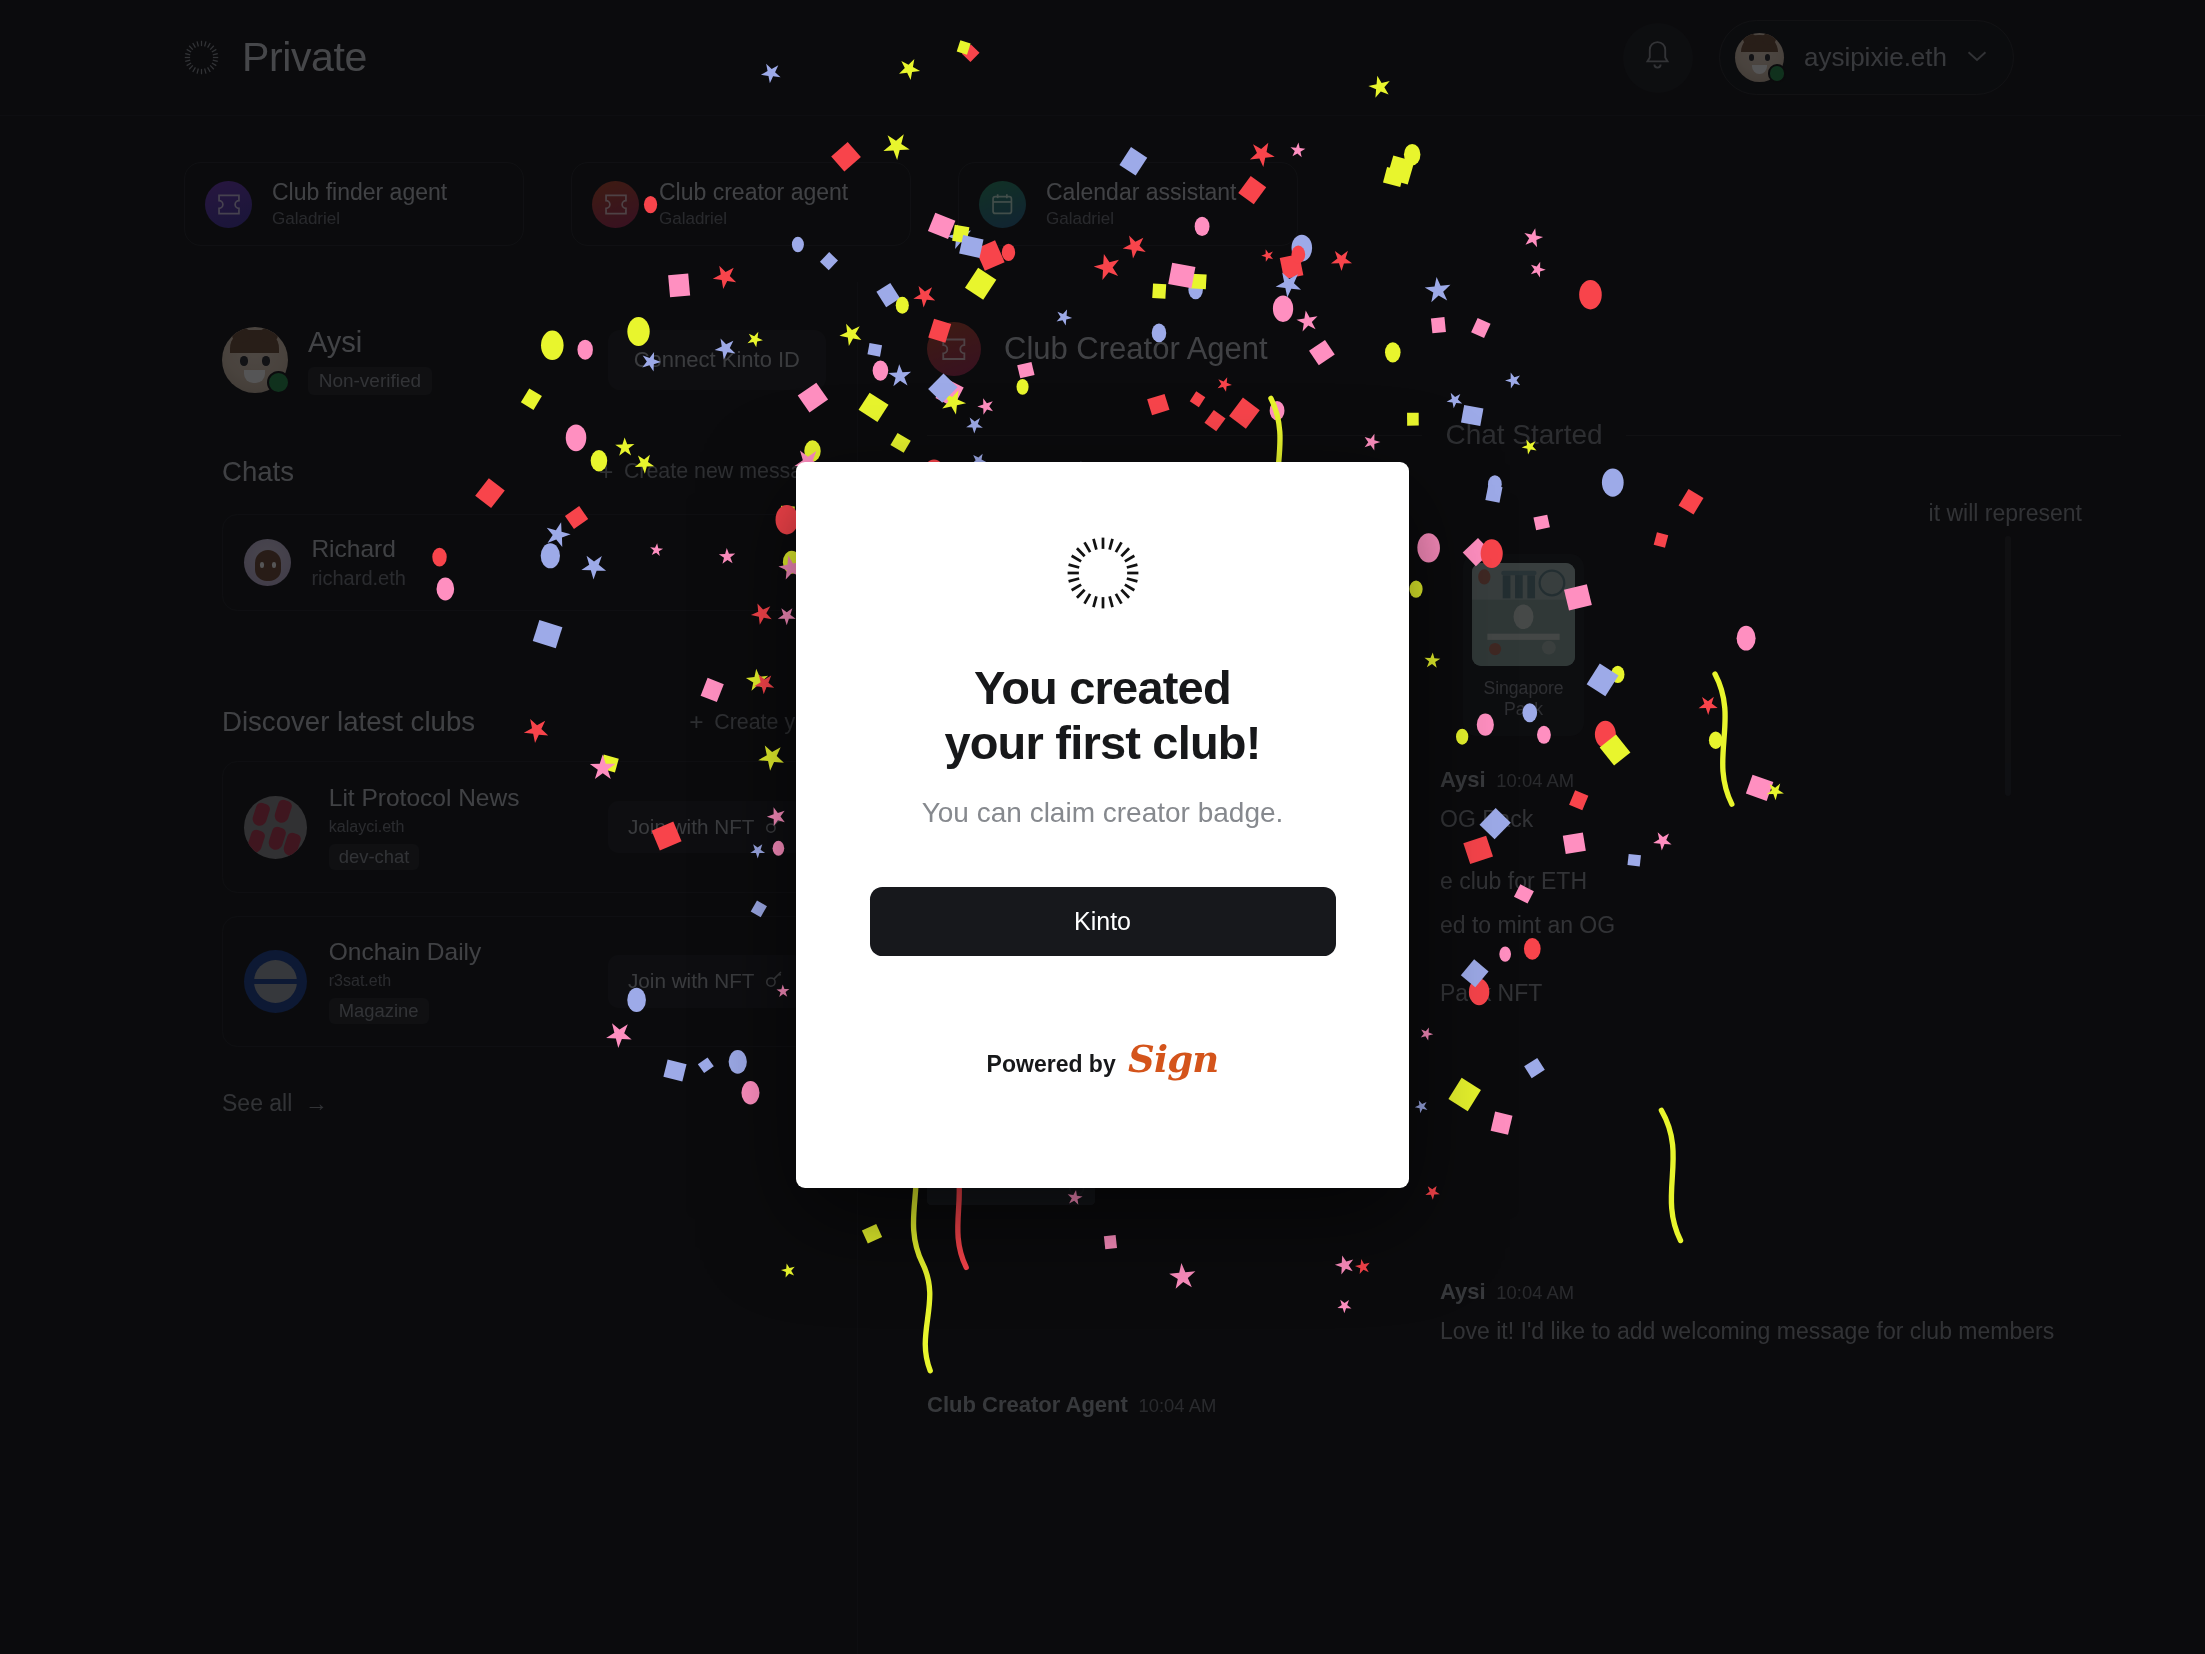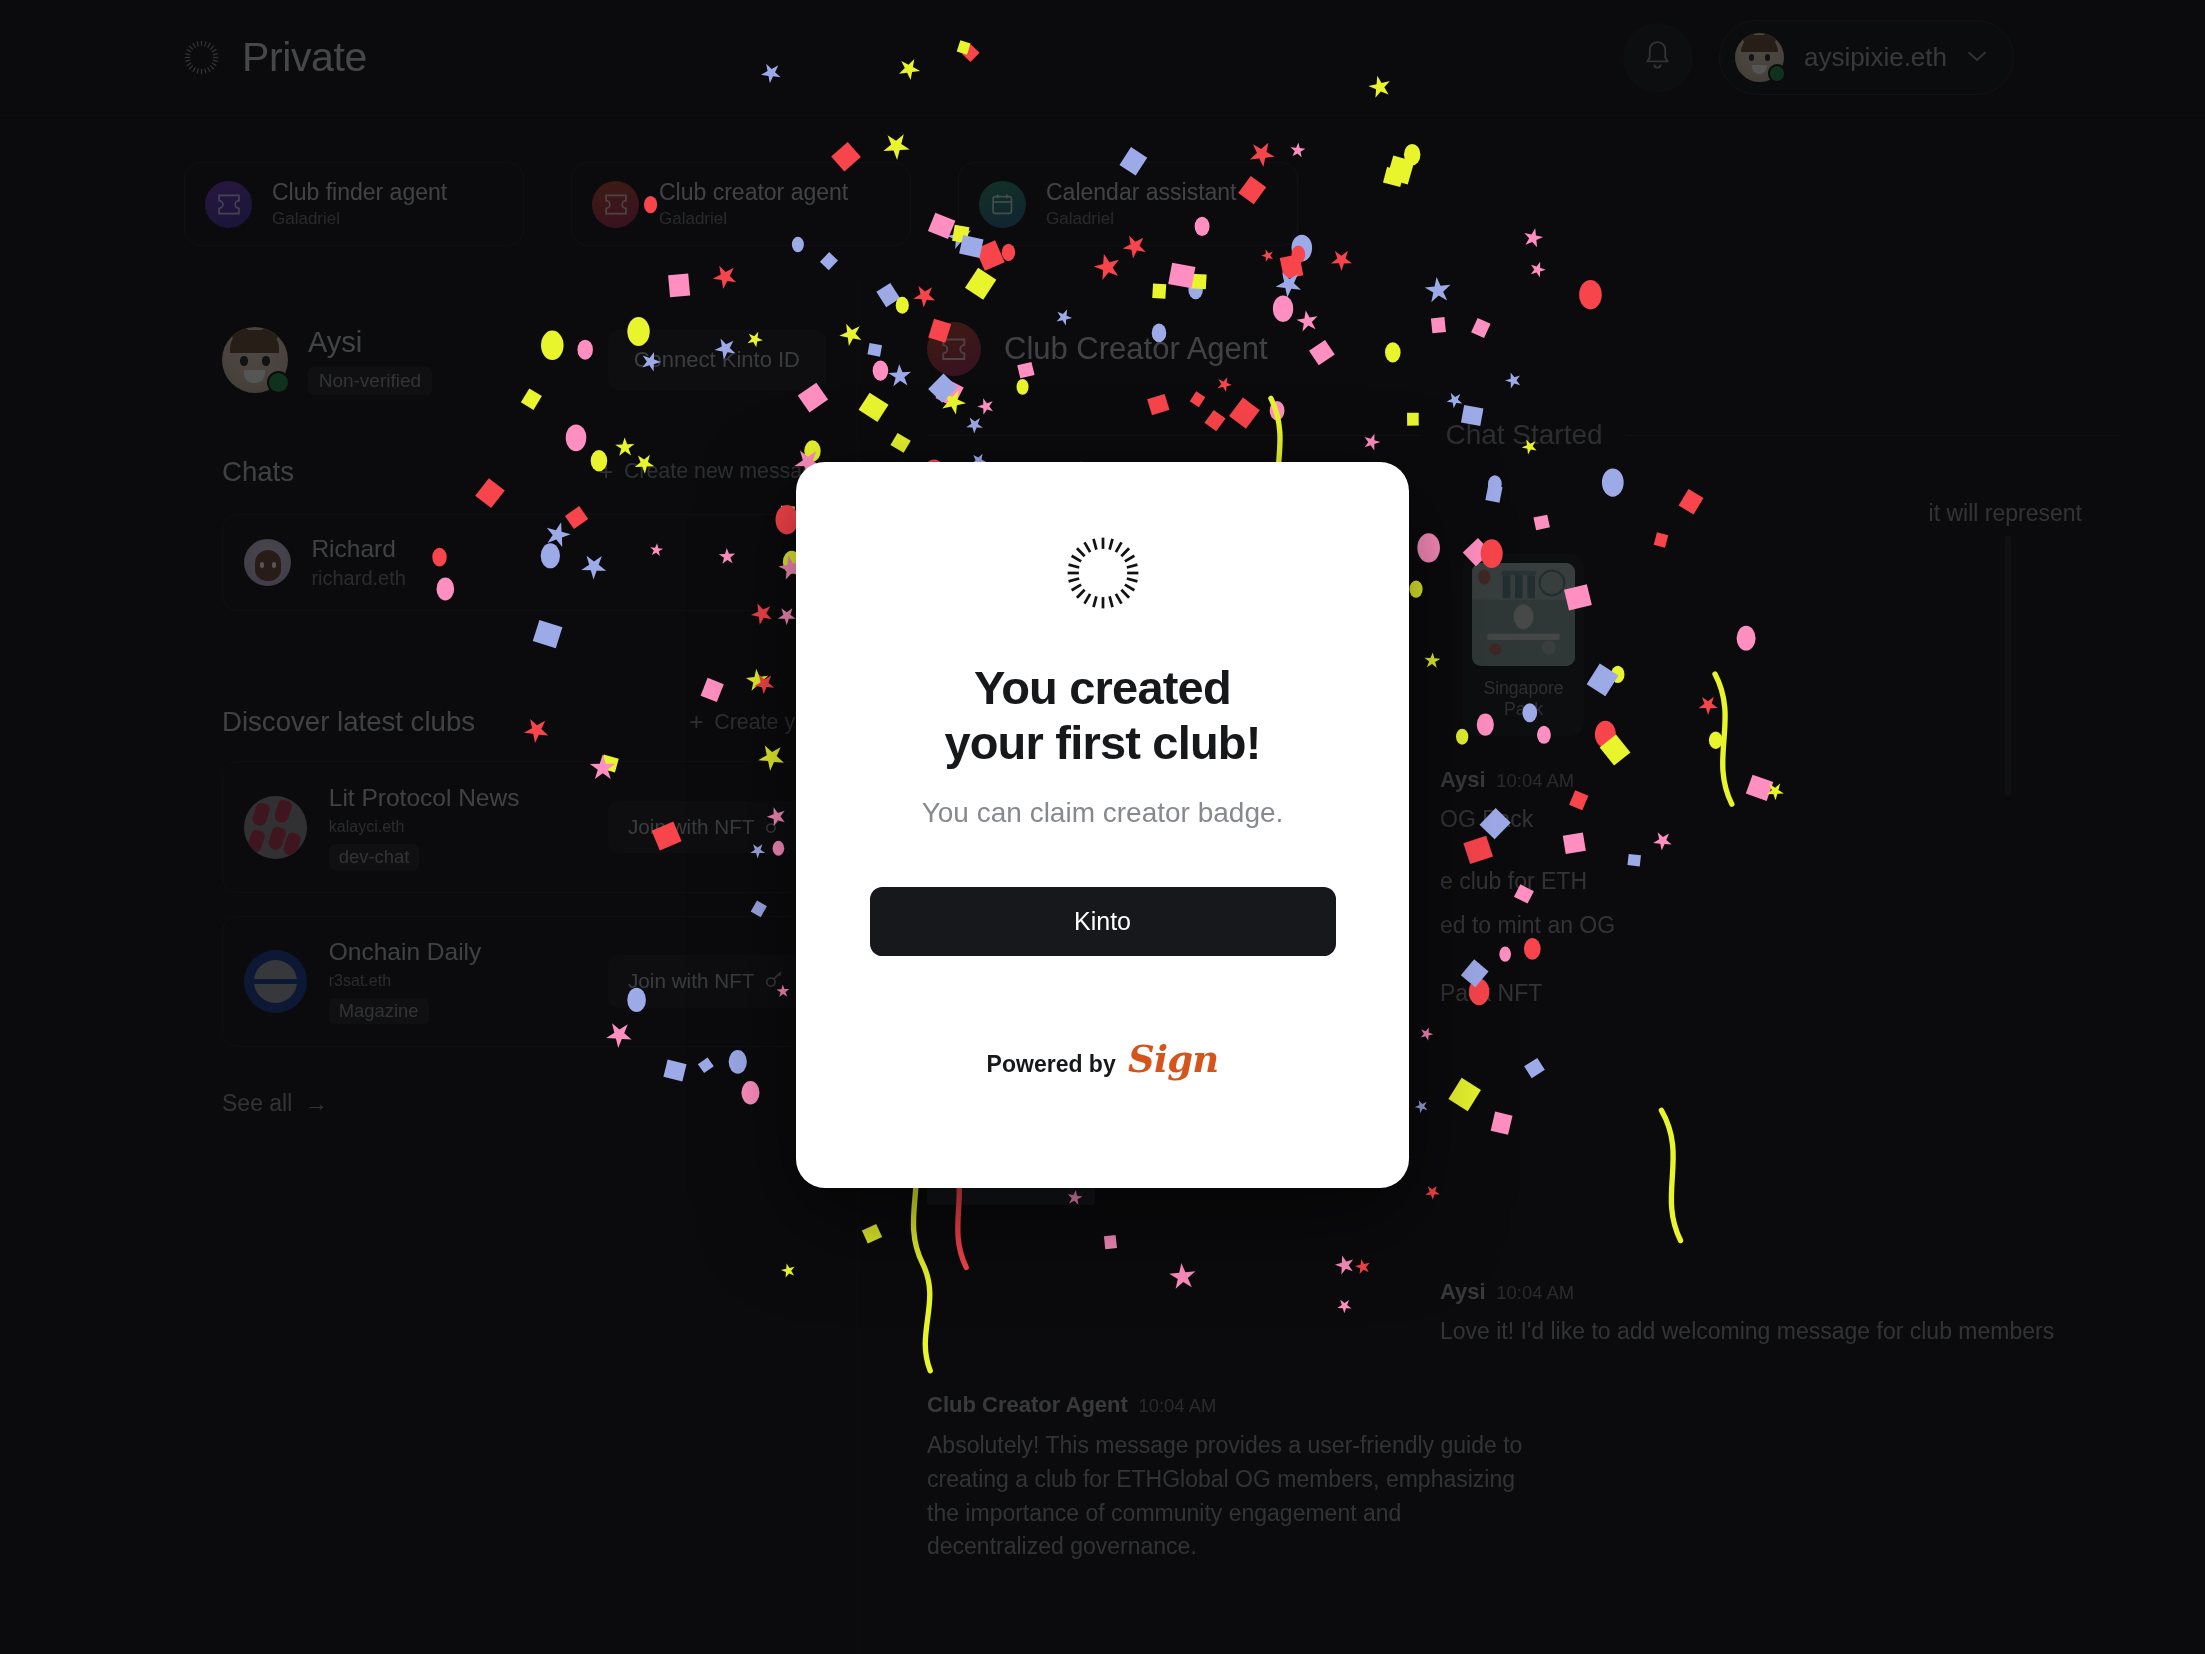--- a/index.html
+++ b/index.html
@@ -165,21 +165,21 @@
 
   .scrollbar { position: absolute; left: 2005px; top: 536px; width: 6.1px; height: 260px;
     background: #1c1d20; border-radius: 3.1px; }
 
   
   .confetti { position: absolute; inset: 0; pointer-events: none; }
 
   
   .modal {
     position: absolute; left: 796px; top: 462px; width: 613px; height: 726px;
-    background: #ffffff; border-radius: 29px; z-index: 30;
+    background: #ffffff; border-radius: 9px; z-index: 30;
     display: flex; flex-direction: column; align-items: center;
     box-shadow: 0 31px 92px rgba(0,0,0,0.55);
   }
   .modal-logo { margin-top: 74px; }
   .modal-h1 {
     margin-top: 47px; font-size: 47px; color: #17181a; font-weight: bold;
     text-align: center; line-height: 1.18; letter-spacing: -0.8px;
   }
   .modal-sub { margin-top: 26px; font-size: 28px; color: #86898e; text-align: center; }
   .claim-btn {
@@ -486,21 +486,20 @@
         </svg>
       </div>
 
       <div class="msg" style="margin-top:74px;padding-left:582px">
         <div><span class="who">Aysi</span><span class="time">10:04 AM</span></div>
         <div class="body" style="max-width:881px">Love it! I'd like to add welcoming message for club members</div>
       </div>
 
       <div class="msg" style="margin-top:43px">
         <div><span class="who">Club Creator Agent</span><span class="time">10:04 AM</span></div>
-        <div class="body" style="max-width:613px">Absolutely! This message provides a user-friendly guide to creating a club for ETHGlobal OG members, emphasizing the importance of community engagement and decentralized governance.</div>
       </div>
     </div>
 
     <div class="scrollbar"></div>
   </div>
 
   <div class="confetti">
     <svg width="2205" height="1655" viewBox="0 0 2880 2161">
       <defs>
         <g id="st">

